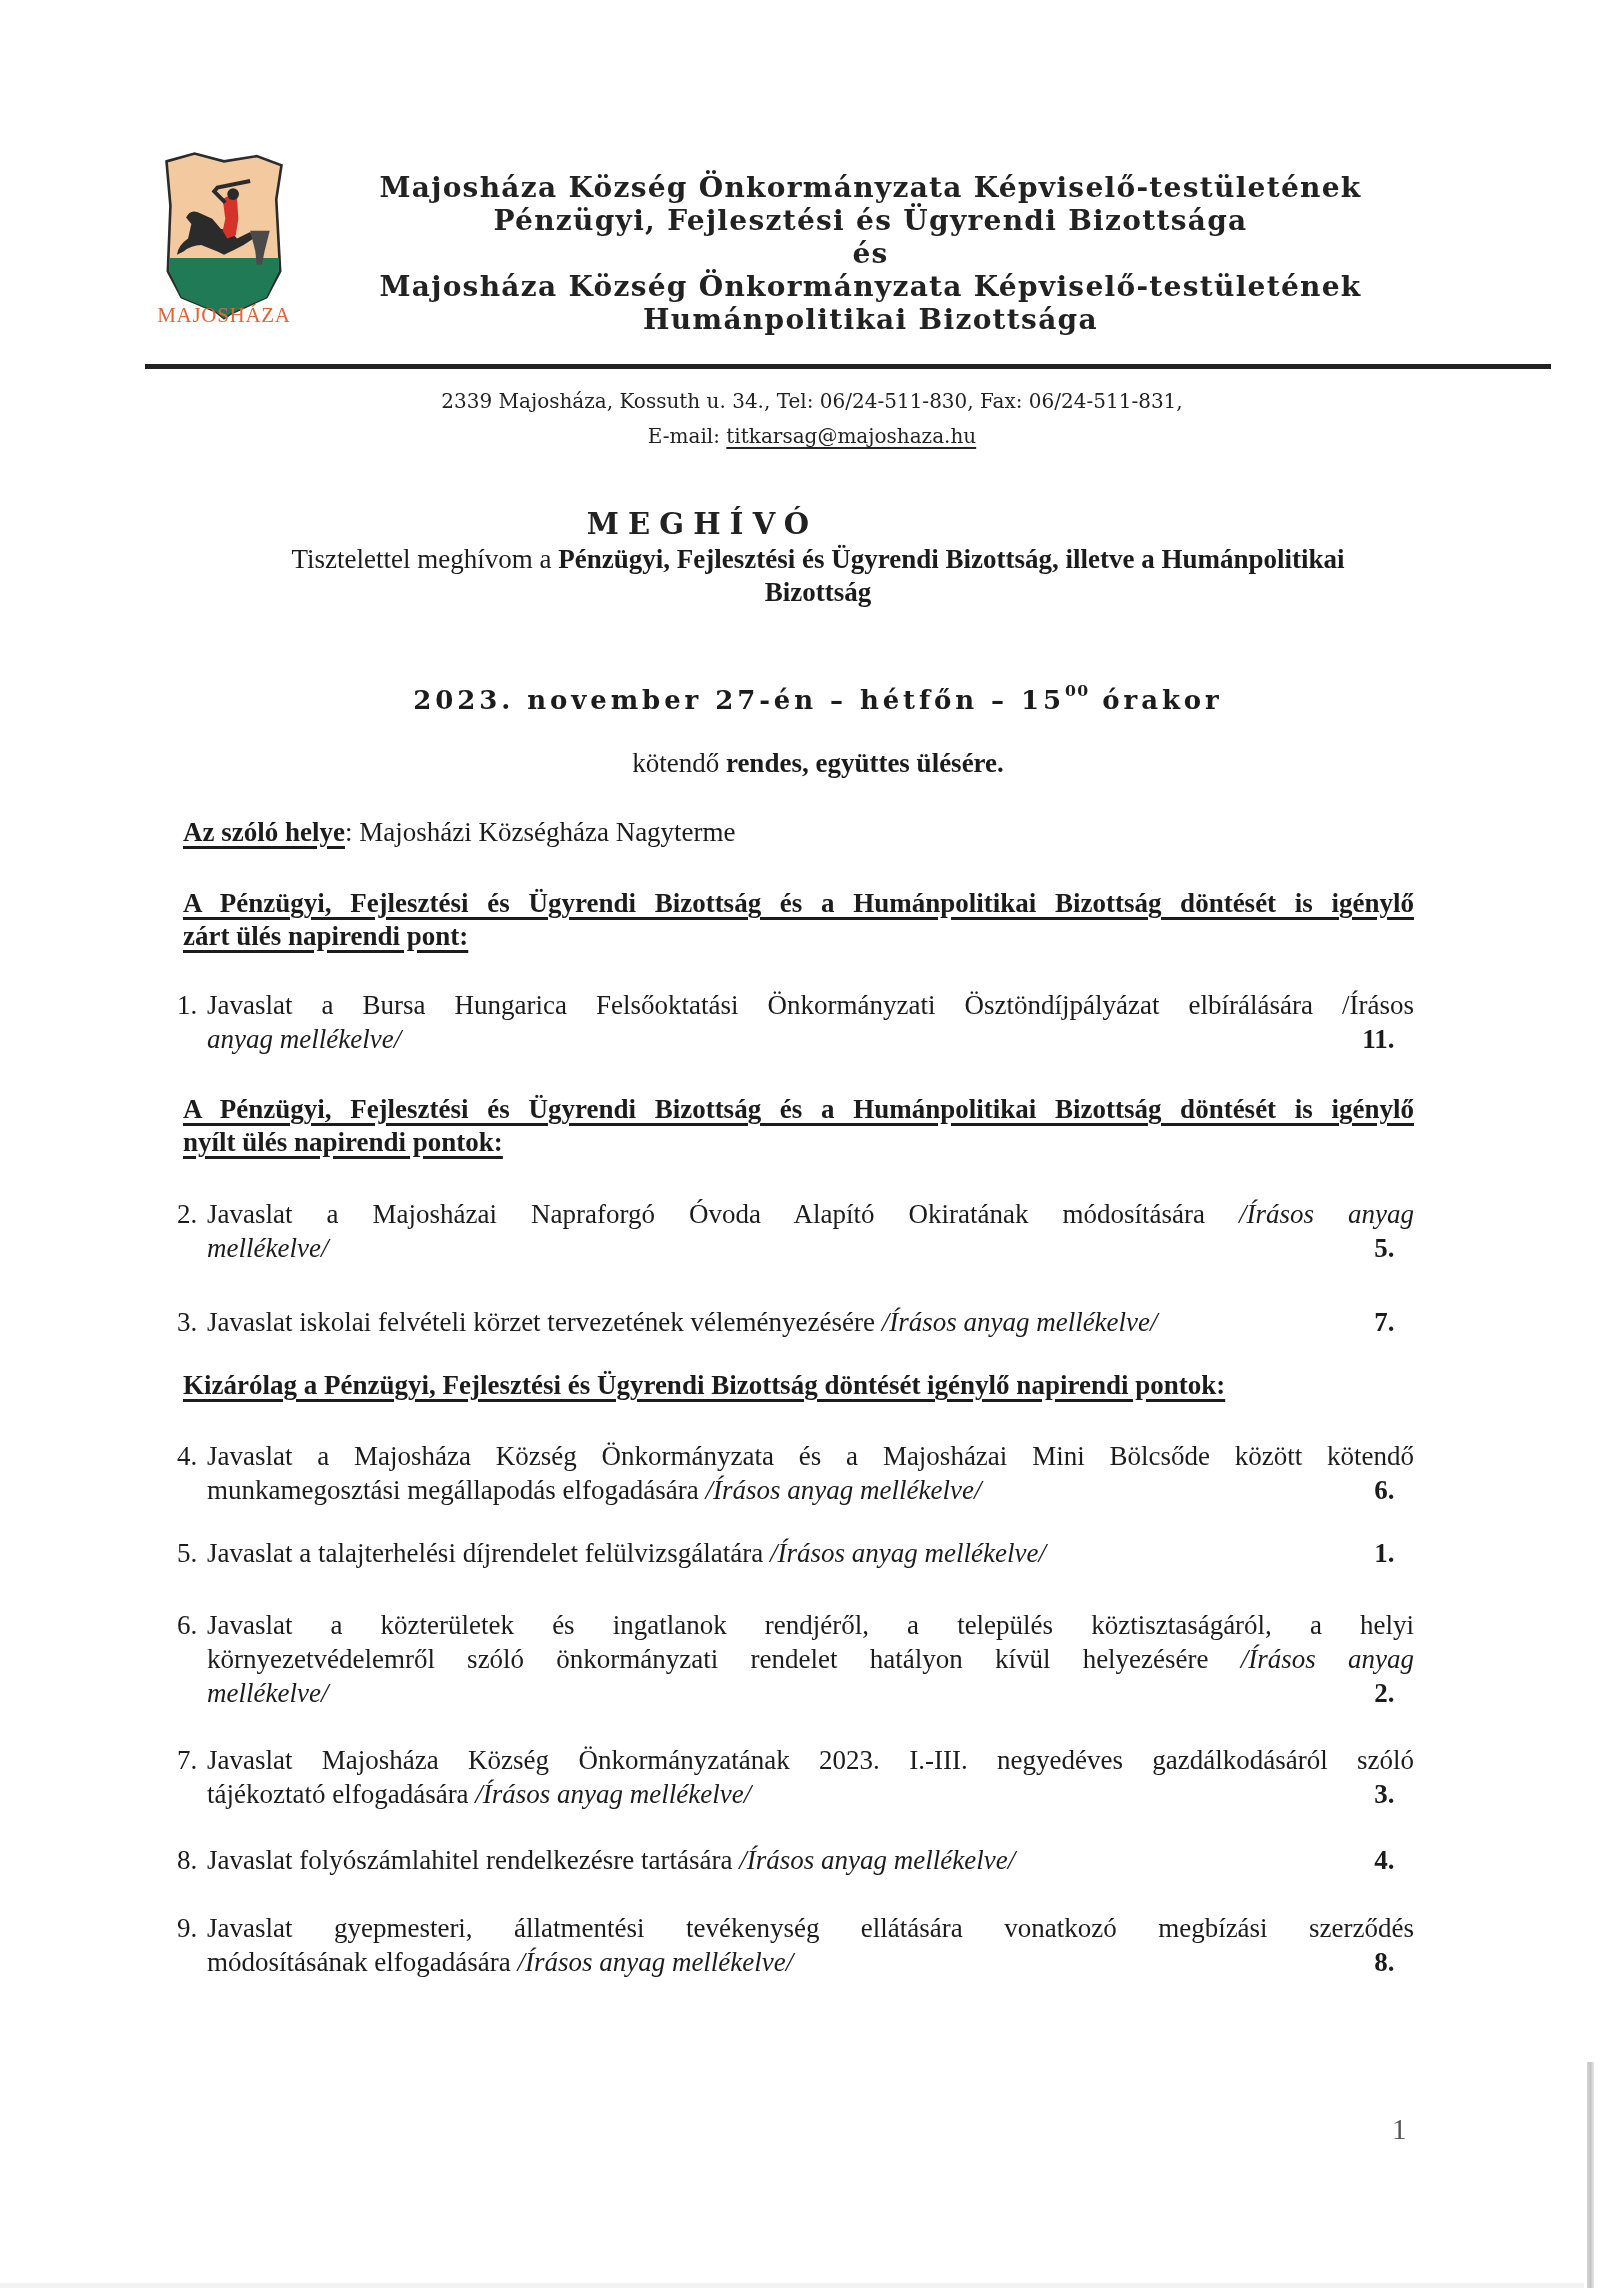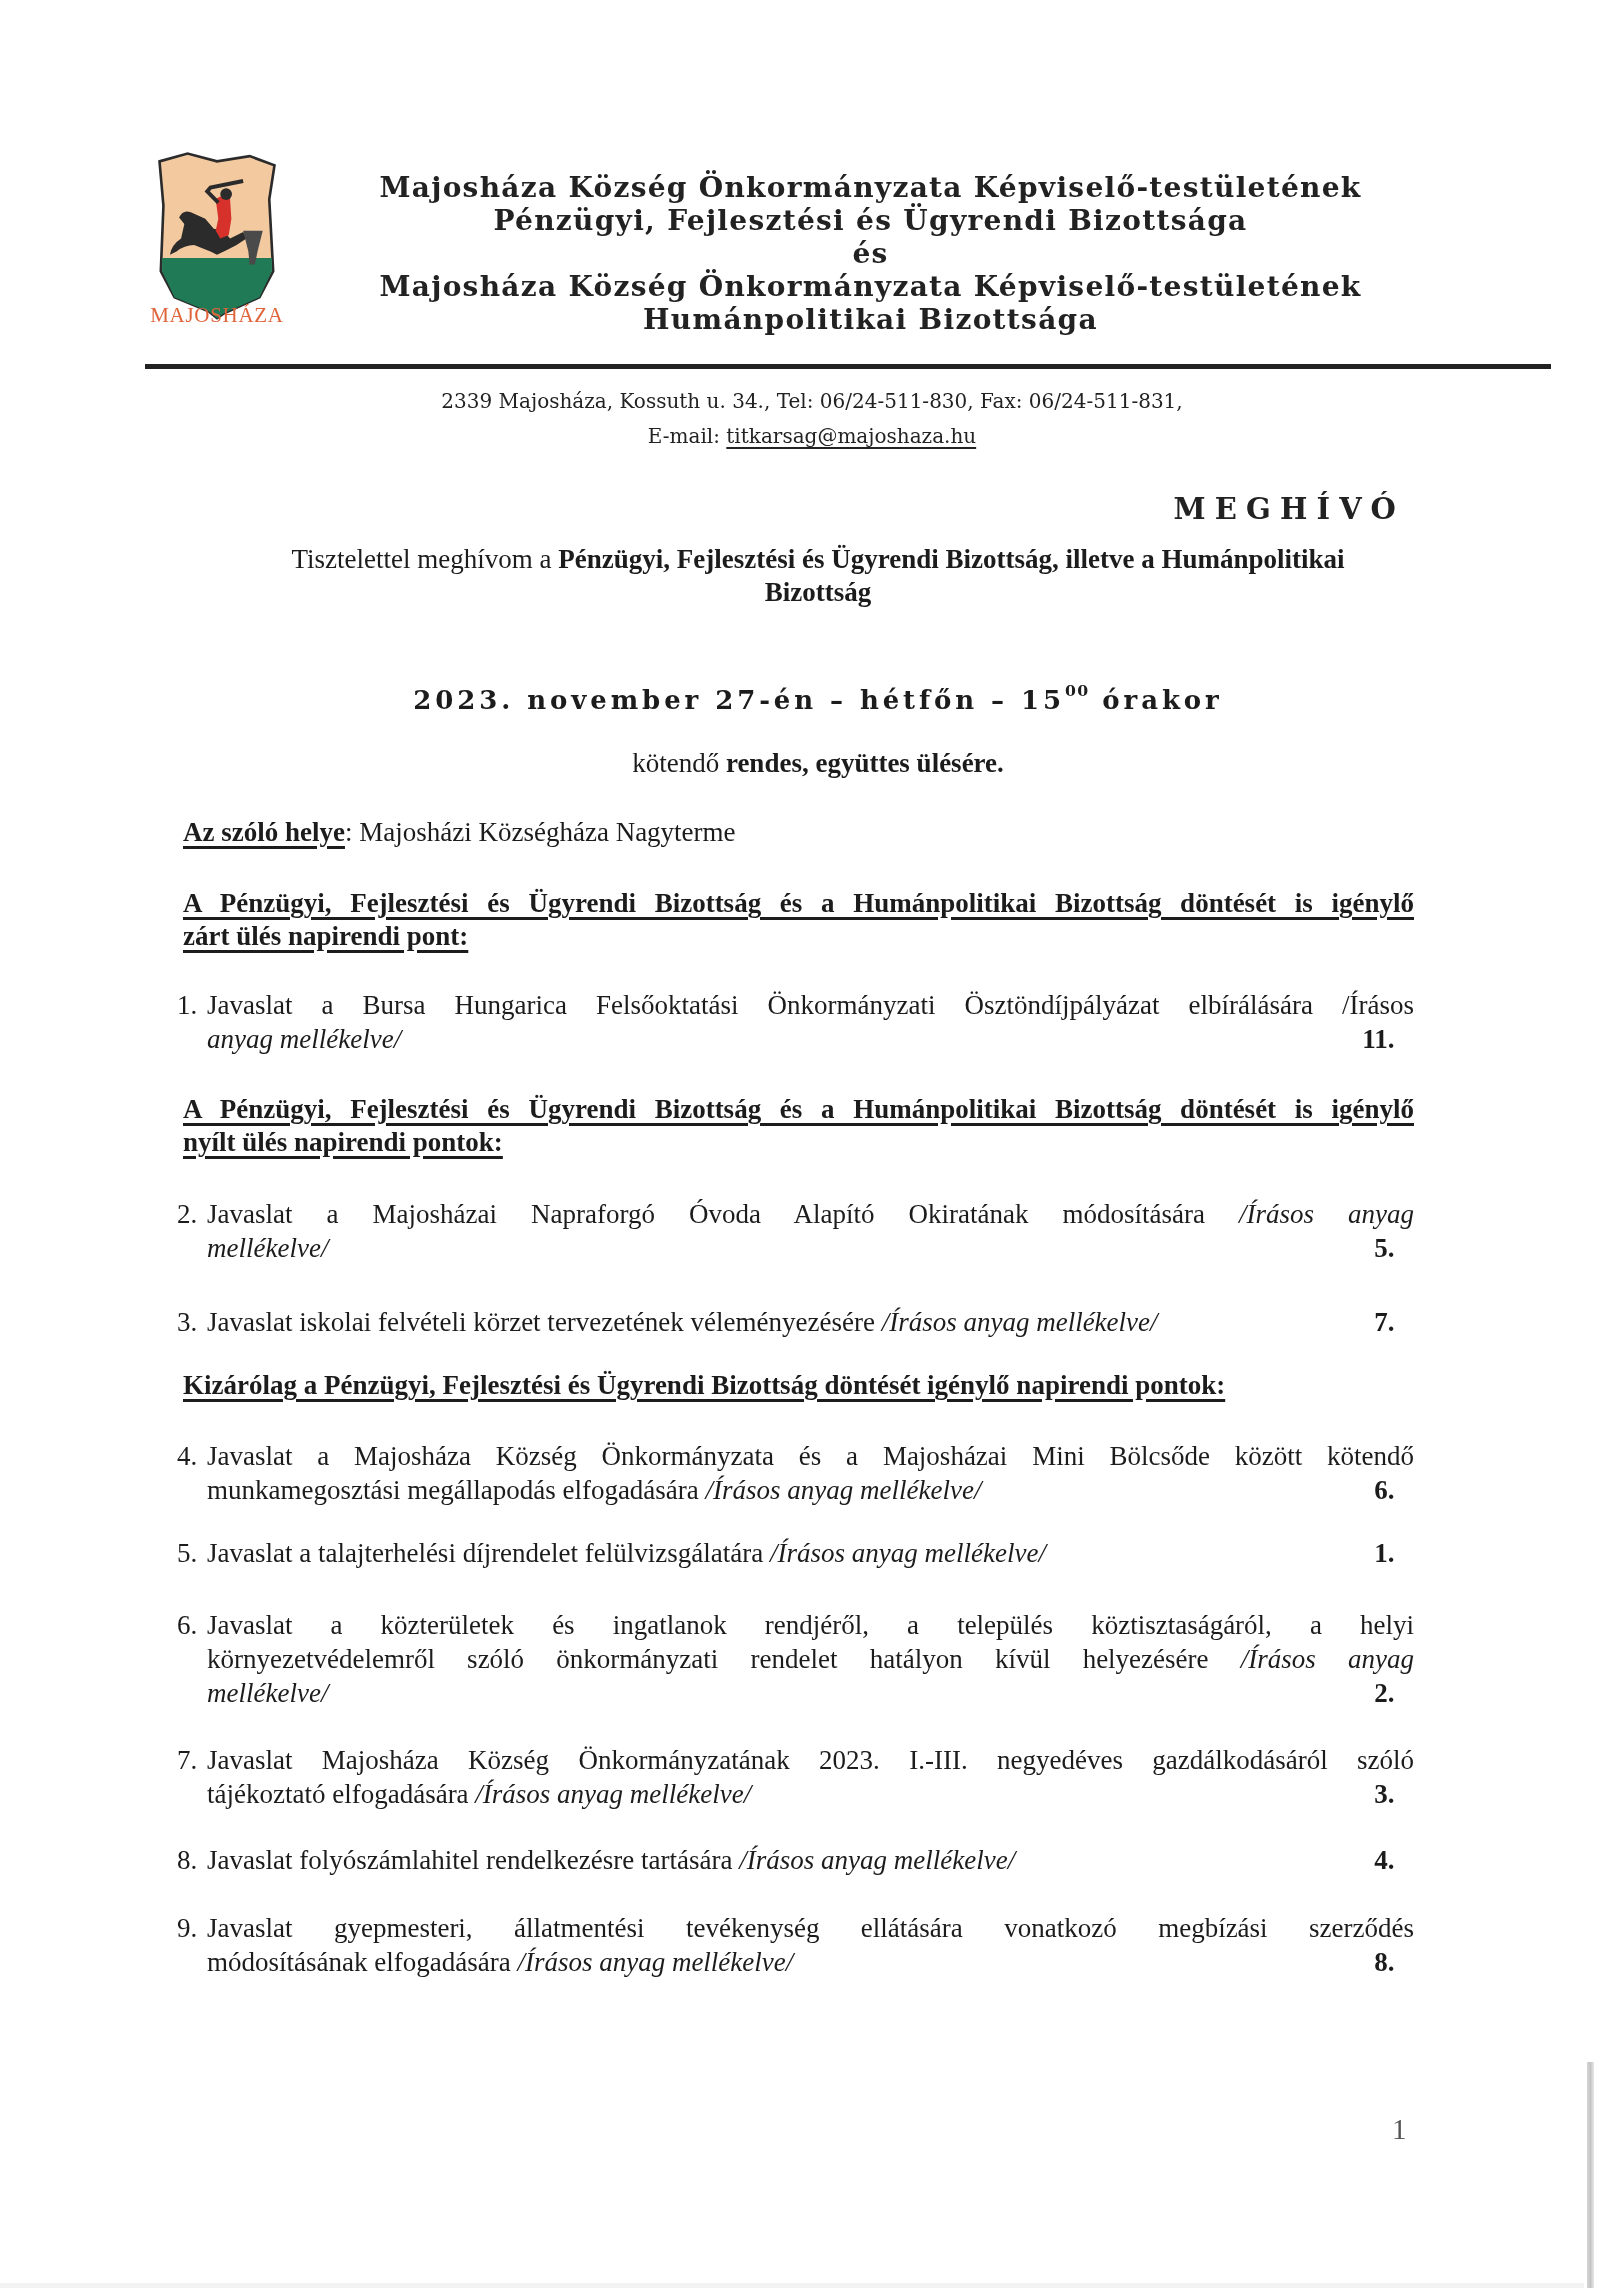--- a/index.html
+++ b/index.html
@@ -8,35 +8,35 @@
     font-family: "Liberation Serif", serif; color: #1c1c1c;
   }
   .abs { position: absolute; }
 
   
   .scan-edge { left: 1587px; top: 2062px; width: 6.5px; height: 226px;
     background: linear-gradient(to right, #d0d0d0, #bdbdbd 50%, #e6e6e6); opacity: .9; }
   .scan-bottom { left: 0; top: 2283px; width: 1584px; height: 5.2px; background: #f3f3f3; }
 
   
-  .crest { left: 145px; top: 147px; width: 144px; height: 196px; }
+  .crest { left: 152px; top: 147px; width: 144px; height: 196px; }
 
   
   .header-lines { left: 314px; top: 171px; width: 1113px; text-align: center;
     font-family: "DejaVu Serif", serif; font-weight: bold; font-size: 28px;
     line-height: 33px; letter-spacing: 1.3px; color: #222; }
   .header-lines div { white-space: nowrap; }
   .header-rule { left: 145px; top: 364px; width: 1406px; height: 5.2px; background: #222; }
 
   .address { left: 164px; top: 384px; width: 1296px; text-align: center;
     font-family: "DejaVu Serif", serif; font-size: 20px; line-height: 35px; color: #222; }
   .address div { white-space: nowrap; }
   .email-link { text-decoration: underline; text-decoration-thickness: 2px; text-underline-offset: 3.9px; color: #222; }
 
-  .title { left: 0; top: 492px; width: 1405px; text-align: right;
+  .title { left: 0; top: 507px; width: 1405px; text-align: center;
     font-family: "DejaVu Serif", serif; font-weight: bold; font-size: 29px; letter-spacing: 9.2px; color: #222; }
 
   .intro { left: 196px; top: 543px; width: 1244px; text-align: center; font-size: 27px; line-height: 33px; }
   .bold { font-weight: bold; }
   .date-line { left: 196px; top: 681px; width: 1244px; text-align: center;
     font-family: "DejaVu Serif", serif; font-weight: bold; font-size: 26px; letter-spacing: 3.9px; }
   .date-line sup { font-size: 15.7px; letter-spacing: 1.3px; vertical-align: 13px; }
   .tartando { left: 196px; top: 748px; width: 1244px; text-align: center; font-size: 27px; }
 
   .venue { left: 183px; top: 817px; font-size: 27px; white-space: nowrap; }

